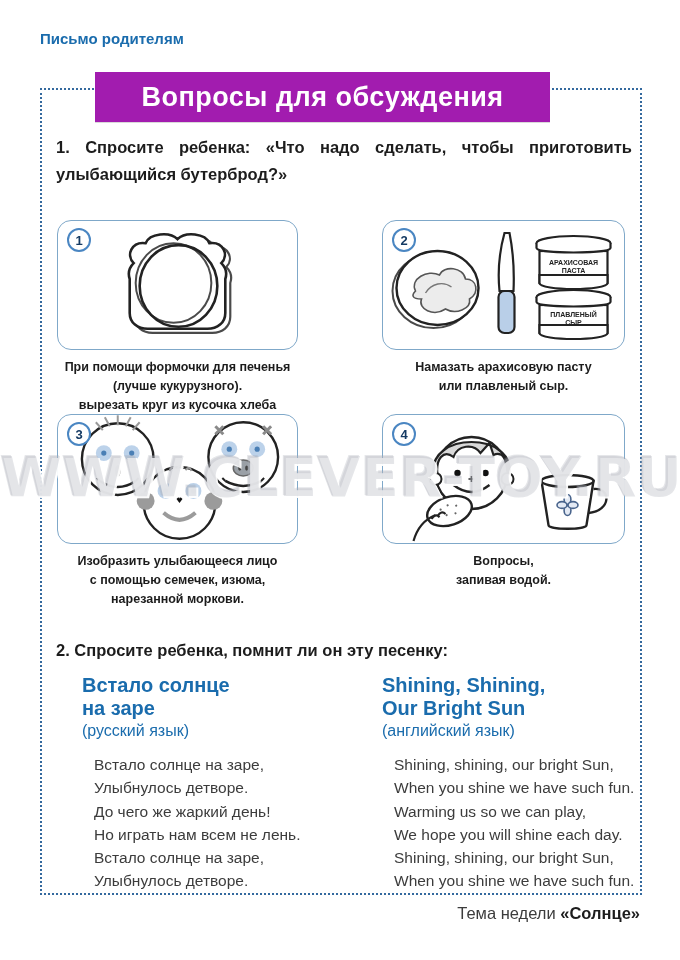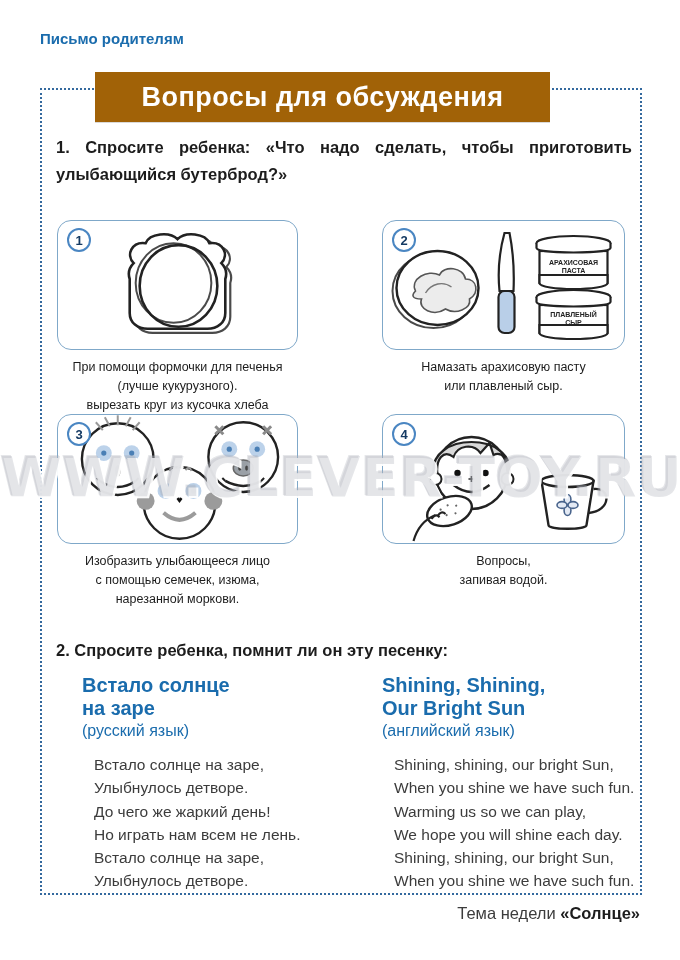--- a/index.html
+++ b/index.html
@@ -3,40 +3,40 @@
 <meta charset="utf-8">
 <style>
   html,body{margin:0;padding:0;background:#ffffff;}
   .page{
     position:relative;width:680px;height:960px;background:#ffffff;overflow:hidden;
     font-family:"Liberation Sans",sans-serif;color:#1c1c1c;
   }
   .doc-title{position:absolute;left:40px;top:30px;font-size:15px;font-weight:bold;color:#1a6cad;}
   .border-box{position:absolute;left:40px;top:88px;width:598px;height:803px;border:2px dotted #34699e;}
   .banner{
-    position:absolute;left:95px;top:72px;width:455px;height:50px;background:#a16207;
+    position:absolute;left:95px;top:72px;width:455px;height:50px;background:#a21caf;
     display:flex;align-items:center;justify-content:center;
     color:#ffffff;font-size:27px;font-weight:bold;letter-spacing:.5px;
     box-shadow:0 1px 0 rgba(0,0,0,.15);
   }
   .q-text{position:absolute;left:56px;width:576px;font-size:16.5px;font-weight:bold;
     line-height:1.62;text-align:justify;color:#1c1c1c;}
   .q1{top:134px;}
   .q2{top:637px;text-align:left;}
   .panel{position:absolute;}
   .panel-box{
     position:relative;height:128px;border:1.6px solid #7fa8c9;border-radius:14px;background:#fff;
   }
   .badge{
     position:absolute;left:9px;top:7px;width:20px;height:20px;border:2px solid #4a86c2;border-radius:50%;
     display:flex;align-items:center;justify-content:center;
     font-size:13px;font-weight:bold;color:#143a63;background:#fff;z-index:2;
   }
   .panel-svg{position:absolute;left:0;top:0;width:100%;height:100%;}
-  .caption{margin-top:8px;text-align:center;font-size:12.5px;font-weight:normal;line-height:1.5;color:#1c1c1c;}
+  .caption{margin-top:8px;text-align:center;font-size:12.5px;font-weight:bold;line-height:1.5;color:#1c1c1c;}
   .song-col{position:absolute;top:674px;}
   .song-col.ru{left:82px;width:280px;}
   .song-col.en{left:382px;width:260px;}
   .song-title{font-size:20px;font-weight:bold;color:#1a6cad;line-height:1.15;}
   .song-lang{font-size:16px;color:#1a6cad;margin-top:2px;}
   .lyrics{margin-top:13px;font-size:15.5px;color:#3c3c3c;line-height:1.5;margin-left:12px;}
   .footer{
     position:absolute;right:40px;top:904px;font-size:16.5px;color:#3c3c3c;
   }
   .footer b{color:#1c1c1c;}

